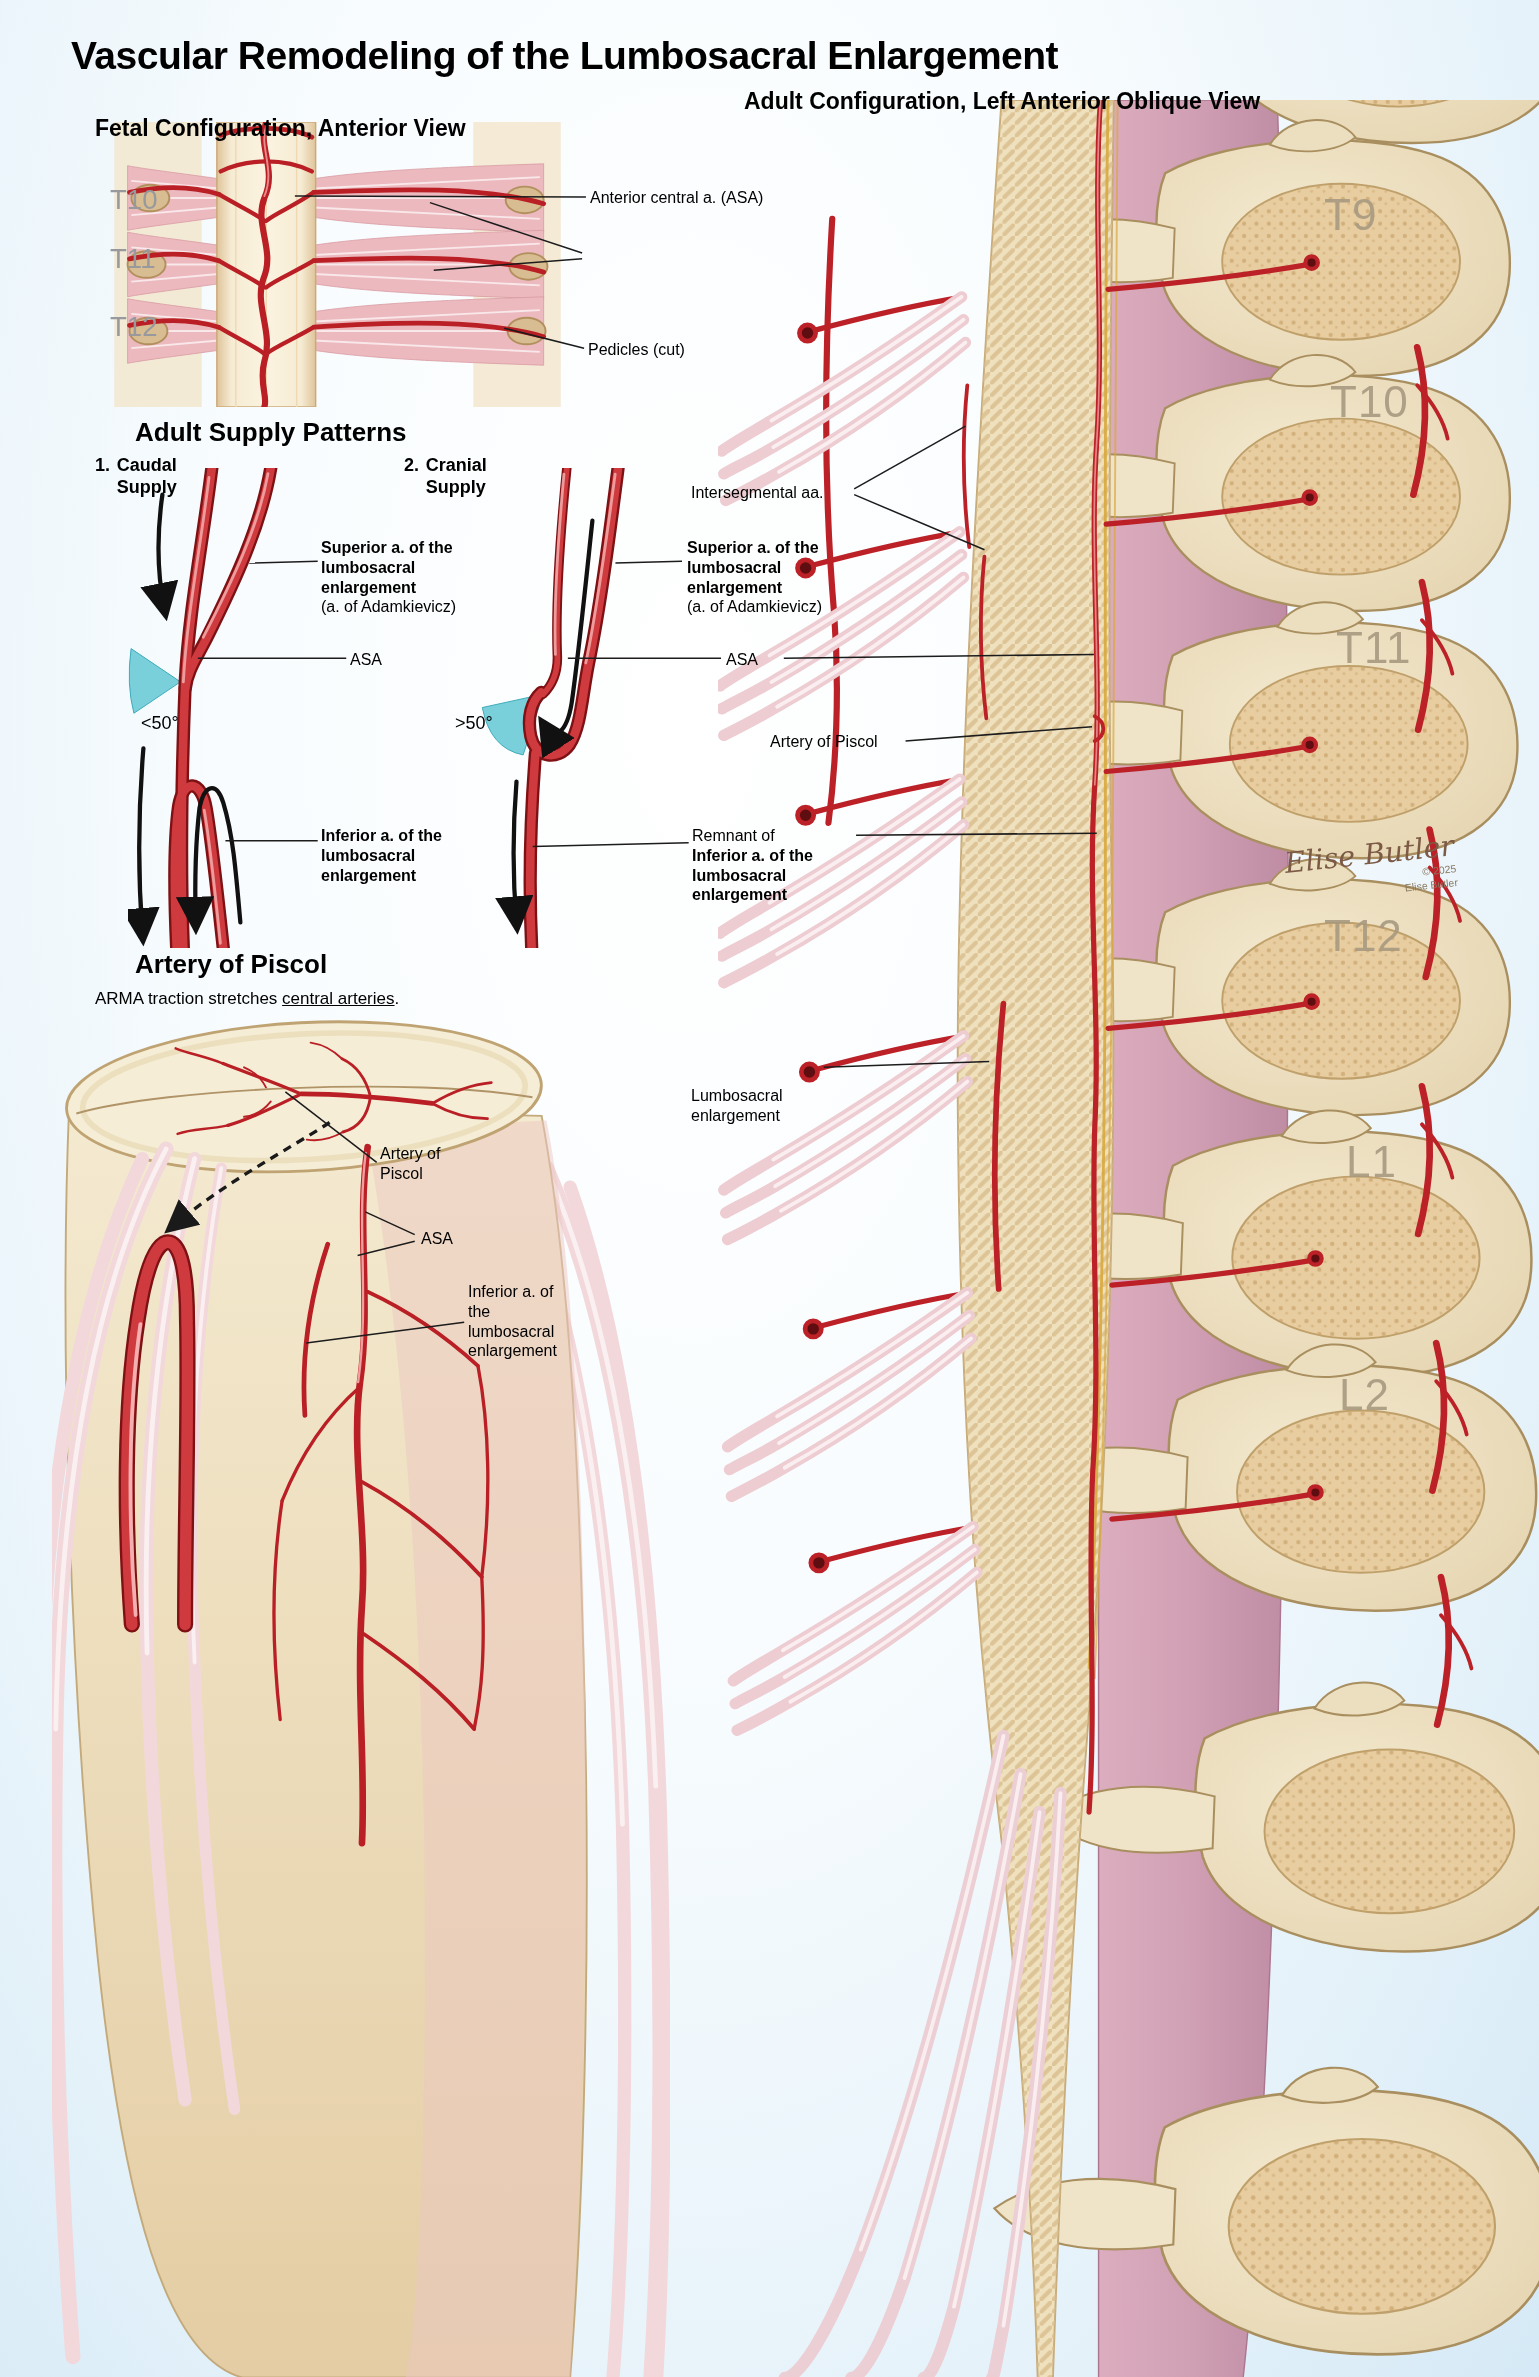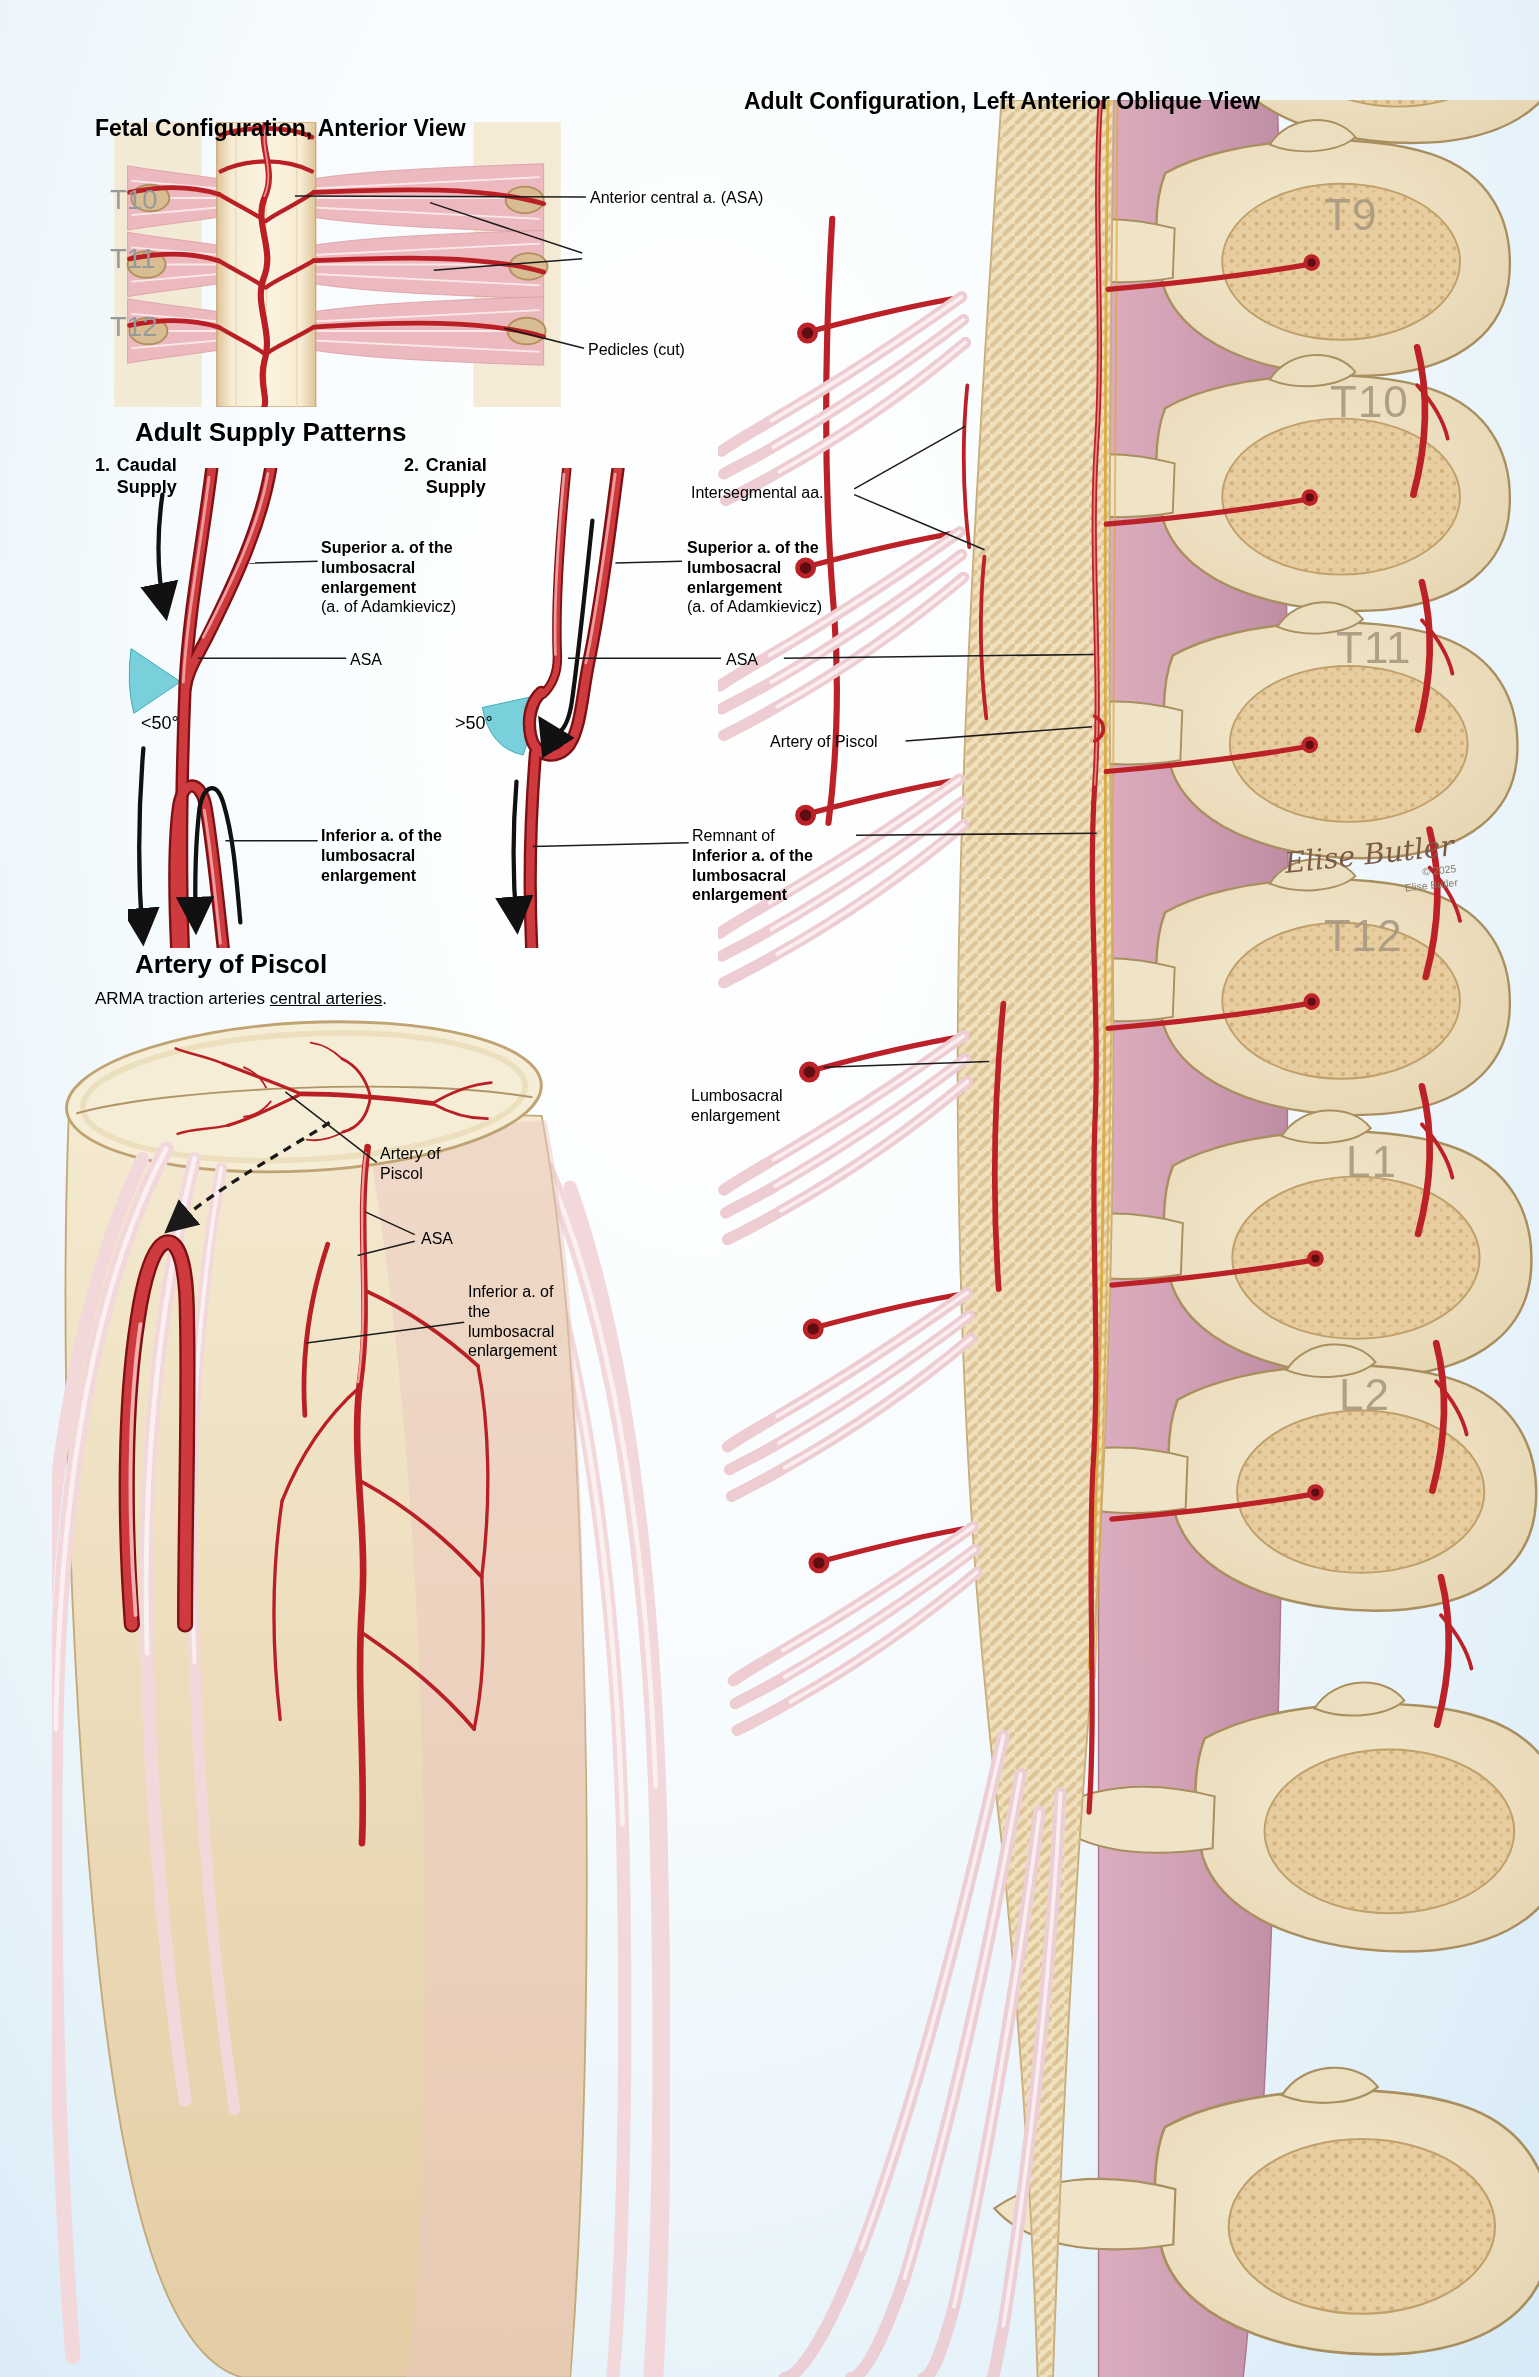--- a/index.html
+++ b/index.html
@@ -25,20 +25,21 @@
   .art{z-index:1;}
   .leaders{z-index:4;pointer-events:none;}
   .sig-name{font-family:"DejaVu Serif",serif;font-style:italic;font-size:28.5px;color:#7c5a46;line-height:1;}
   .sig-small{font-size:10.5px;color:#8a7a63;text-align:right;line-height:1.3;margin-top:1.9px;}
 </style>
 </head>
 <body>
 
 <div class="page">
 
+  <div class="abs h1" style="left:71px;top:34px;">Vascular Remodeling of the Lumbosacral Enlargement</div>
   <div class="abs h2" style="left:95px;top:88px;margin-top:27px;">Fetal Configuration, Anterior View</div>
   <div class="abs h2" style="left:744px;top:88px;">Adult Configuration, Left Anterior Oblique View</div>
 
   <svg class="abs art" style="left:718px;top:100px;" width="822" height="2278" viewBox="0 0 864 2395">
     <defs>
       <radialGradient id="boneg" cx="0.4" cy="0.4" r="0.9">
         <stop offset="0" stop-color="#f4ead0"></stop>
           <stop offset="1" stop-color="#e2d0aa"></stop>
       </radialGradient>
       <linearGradient id="pinkg" x1="0" y1="0" x2="1" y2="0">
@@ -359,21 +360,21 @@
     <span>Remnant of</span><br>
     <b>Inferior a. of the lumbosacral enlargement</b>
   </div>
 
   <div class="abs lbl" style="left:691px;top:483px;">Intersegmental aa.</div>
   <div class="abs lbl" style="left:770px;top:732px;">Artery of Piscol</div>
   <div class="abs lbl" style="left:691px;top:1046px;width:133px;margin-top:40px;">Lumbosacral enlargement</div>
 
   <div class="abs h3" style="left:95px;top:949px;">Artery of Piscol</div>
   <div class="abs cap" style="left:95px;top:989px;">
-    <span>ARMA traction arteries </span><span class="u">central arteries</span><span>.</span>
+    <span>ARMA traction stretches </span><span class="u">central arteries</span><span>.</span>
   </div>
 
   <svg class="abs art" style="left:52px;top:1006px;" width="618" height="1372" viewBox="0 0 650 1442">
     <defs>
       <linearGradient id="bodyg" x1="0" y1="0" x2="0" y2="1">
         <stop offset="0" stop-color="#f4ead0"></stop>
           <stop offset="1" stop-color="#e4cda4"></stop>
       </linearGradient>
       <marker id="ahp" markerWidth="10" markerHeight="10" refX="7" refY="5" orient="auto">
         <path d="M0,0 L10,5 L0,10 Z" fill="#1a1a1a"></path>

